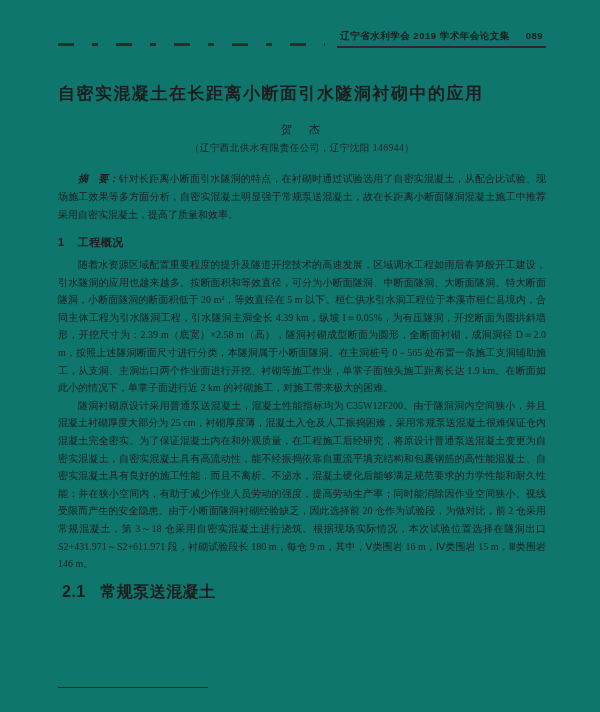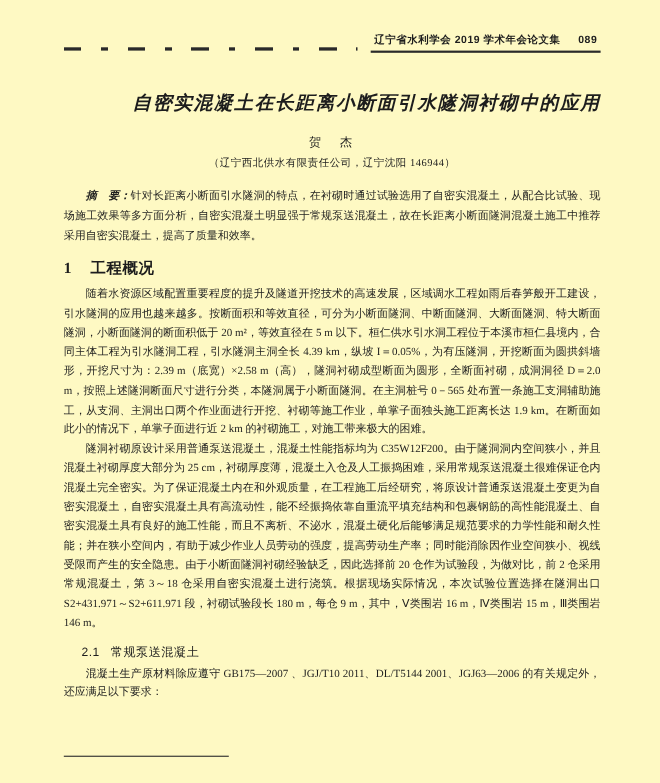--- a/index.html
+++ b/index.html
@@ -1,21 +1,21 @@
 <!DOCTYPE html>
 <html><head>
 <meta charset="utf-8">
 <style>
   html, body { margin: 0; padding: 0; background: #e8e8e8; }
   .page {
     position: relative;
     width: 600px;
     height: 712px;
     margin: 0 auto;
-    background: #fef9c3;
+    background: #0f766e;
     color: #1d1d1d;
     font-family: "Liberation Serif", serif;
     box-sizing: border-box;
     padding: 0 54px 0 58px;
     overflow: hidden;
     display: flex;
     flex-direction: column;
   }
   
   .header {
@@ -39,26 +39,25 @@
     font-weight: bold;
     letter-spacing: 0.5px;
     border-bottom: 2px solid #2a2a2a;
     padding: 0 3px 3px 3px;
     white-space: nowrap;
   }
   .header-meta .pagenum { margin-left: 16px; }
   
   .title {
     margin: 34px 0 0 0;
-    text-align: right;
+    text-align: left;
     font-family: "Liberation Sans", sans-serif;
     font-size: 17px;
     font-weight: bold;
     letter-spacing: 1.5px;
-    font-style: italic;
   }
   .author {
     margin-top: 17px;
     text-align: center;
     font-size: 11px;
     letter-spacing: 3px;
   }
   .affil {
     margin-top: 5px;
     text-align: center;
@@ -75,30 +74,30 @@
   }
   .keywords { margin-top: 0; }
   .lbl {
     font-family: "Liberation Sans", sans-serif;
     font-weight: bold;
     font-style: italic;
   }
   
   .sec-h1 {
     margin: 11px 0 6px 0;
-    font-family: Liberation Serif, serif;
-    font-size: 14px;
+    font-family: Liberation Sans, sans-serif;
+    font-size: 11px;
     font-weight: bold;
     letter-spacing: 0.5px;
   }
   .sec-h2 {
-    margin: 9px 0 4px 16px;
+    margin: 9px 0 4px 4px;
     font-family: "Liberation Sans", sans-serif;
-    font-size: 11px;
-    font-weight: normal;
+    font-size: 16px;
+    font-weight: bold;
     letter-spacing: 0.5px;
   }
   .sec-num { margin-right: 1.2em; }
   .sec-h2 .sec-num { margin-right: 0.9em; }
   .body-p {
     margin: 0;
     font-size: 10px;
     line-height: 17.6px;
     text-align: justify;
     text-indent: 2em;
@@ -135,20 +134,19 @@
 
 
   <div class="sec-h1"><span class="sec-num">1</span><span>工程概况</span></div>
 
   <p class="body-p">随着水资源区域配置重要程度的提升及隧道开挖技术的高速发展，区域调水工程如雨后春笋般开工建设，引水隧洞的应用也越来越多。按断面积和等效直径，可分为小断面隧洞、中断面隧洞、大断面隧洞、特大断面隧洞，小断面隧洞的断面积低于 20 m²，等效直径在 5 m 以下。桓仁供水引水洞工程位于本溪市桓仁县境内，合同主体工程为引水隧洞工程，引水隧洞主洞全长 4.39 km，纵坡 I＝0.05%，为有压隧洞，开挖断面为圆拱斜墙形，开挖尺寸为：2.39 m（底宽）×2.58 m（高），隧洞衬砌成型断面为圆形，全断面衬砌，成洞洞径 D＝2.0 m，按照上述隧洞断面尺寸进行分类，本隧洞属于小断面隧洞。在主洞桩号 0－565 处布置一条施工支洞辅助施工，从支洞、主洞出口两个作业面进行开挖、衬砌等施工作业，单掌子面独头施工距离长达 1.9 km。在断面如此小的情况下，单掌子面进行近 2 km 的衬砌施工，对施工带来极大的困难。</p>
   <p class="body-p">隧洞衬砌原设计采用普通泵送混凝土，混凝土性能指标均为 C35W12F200。由于隧洞洞内空间狭小，并且混凝土衬砌厚度大部分为 25 cm，衬砌厚度薄，混凝土入仓及人工振捣困难，采用常规泵送混凝土很难保证仓内混凝土完全密实。为了保证混凝土内在和外观质量，在工程施工后经研究，将原设计普通泵送混凝土变更为自密实混凝土，自密实混凝土具有高流动性，能不经振捣依靠自重流平填充结构和包裹钢筋的高性能混凝土、自密实混凝土具有良好的施工性能，而且不离析、不泌水，混凝土硬化后能够满足规范要求的力学性能和耐久性能；并在狭小空间内，有助于减少作业人员劳动的强度，提高劳动生产率；同时能消除因作业空间狭小、视线受限而产生的安全隐患。由于小断面隧洞衬砌经验缺乏，因此选择前 20 仓作为试验段，为做对比，前 2 仓采用常规混凝土，第 3～18 仓采用自密实混凝土进行浇筑。根据现场实际情况，本次试验位置选择在隧洞出口 S2+431.971～S2+611.971 段，衬砌试验段长 180 m，每仓 9 m，其中，Ⅴ类围岩 16 m，Ⅳ类围岩 15 m，Ⅲ类围岩 146 m。</p>
 
 
   <div class="sec-h2"><span class="sec-num">2.1</span><span>常规泵送混凝土</span></div>
 
-  <p class="body-p">混凝土生产原材料除应遵守 GB175—2007 、JGJ/T10 2011、DL/T5144 2001、JGJ63—2006 的有关规定外，还应满足以下要求：</p>
 
   <div class="footnote">
     <div class="fn-rule"></div>
 
   </div>
 
 </div>
 
 </body></html>

